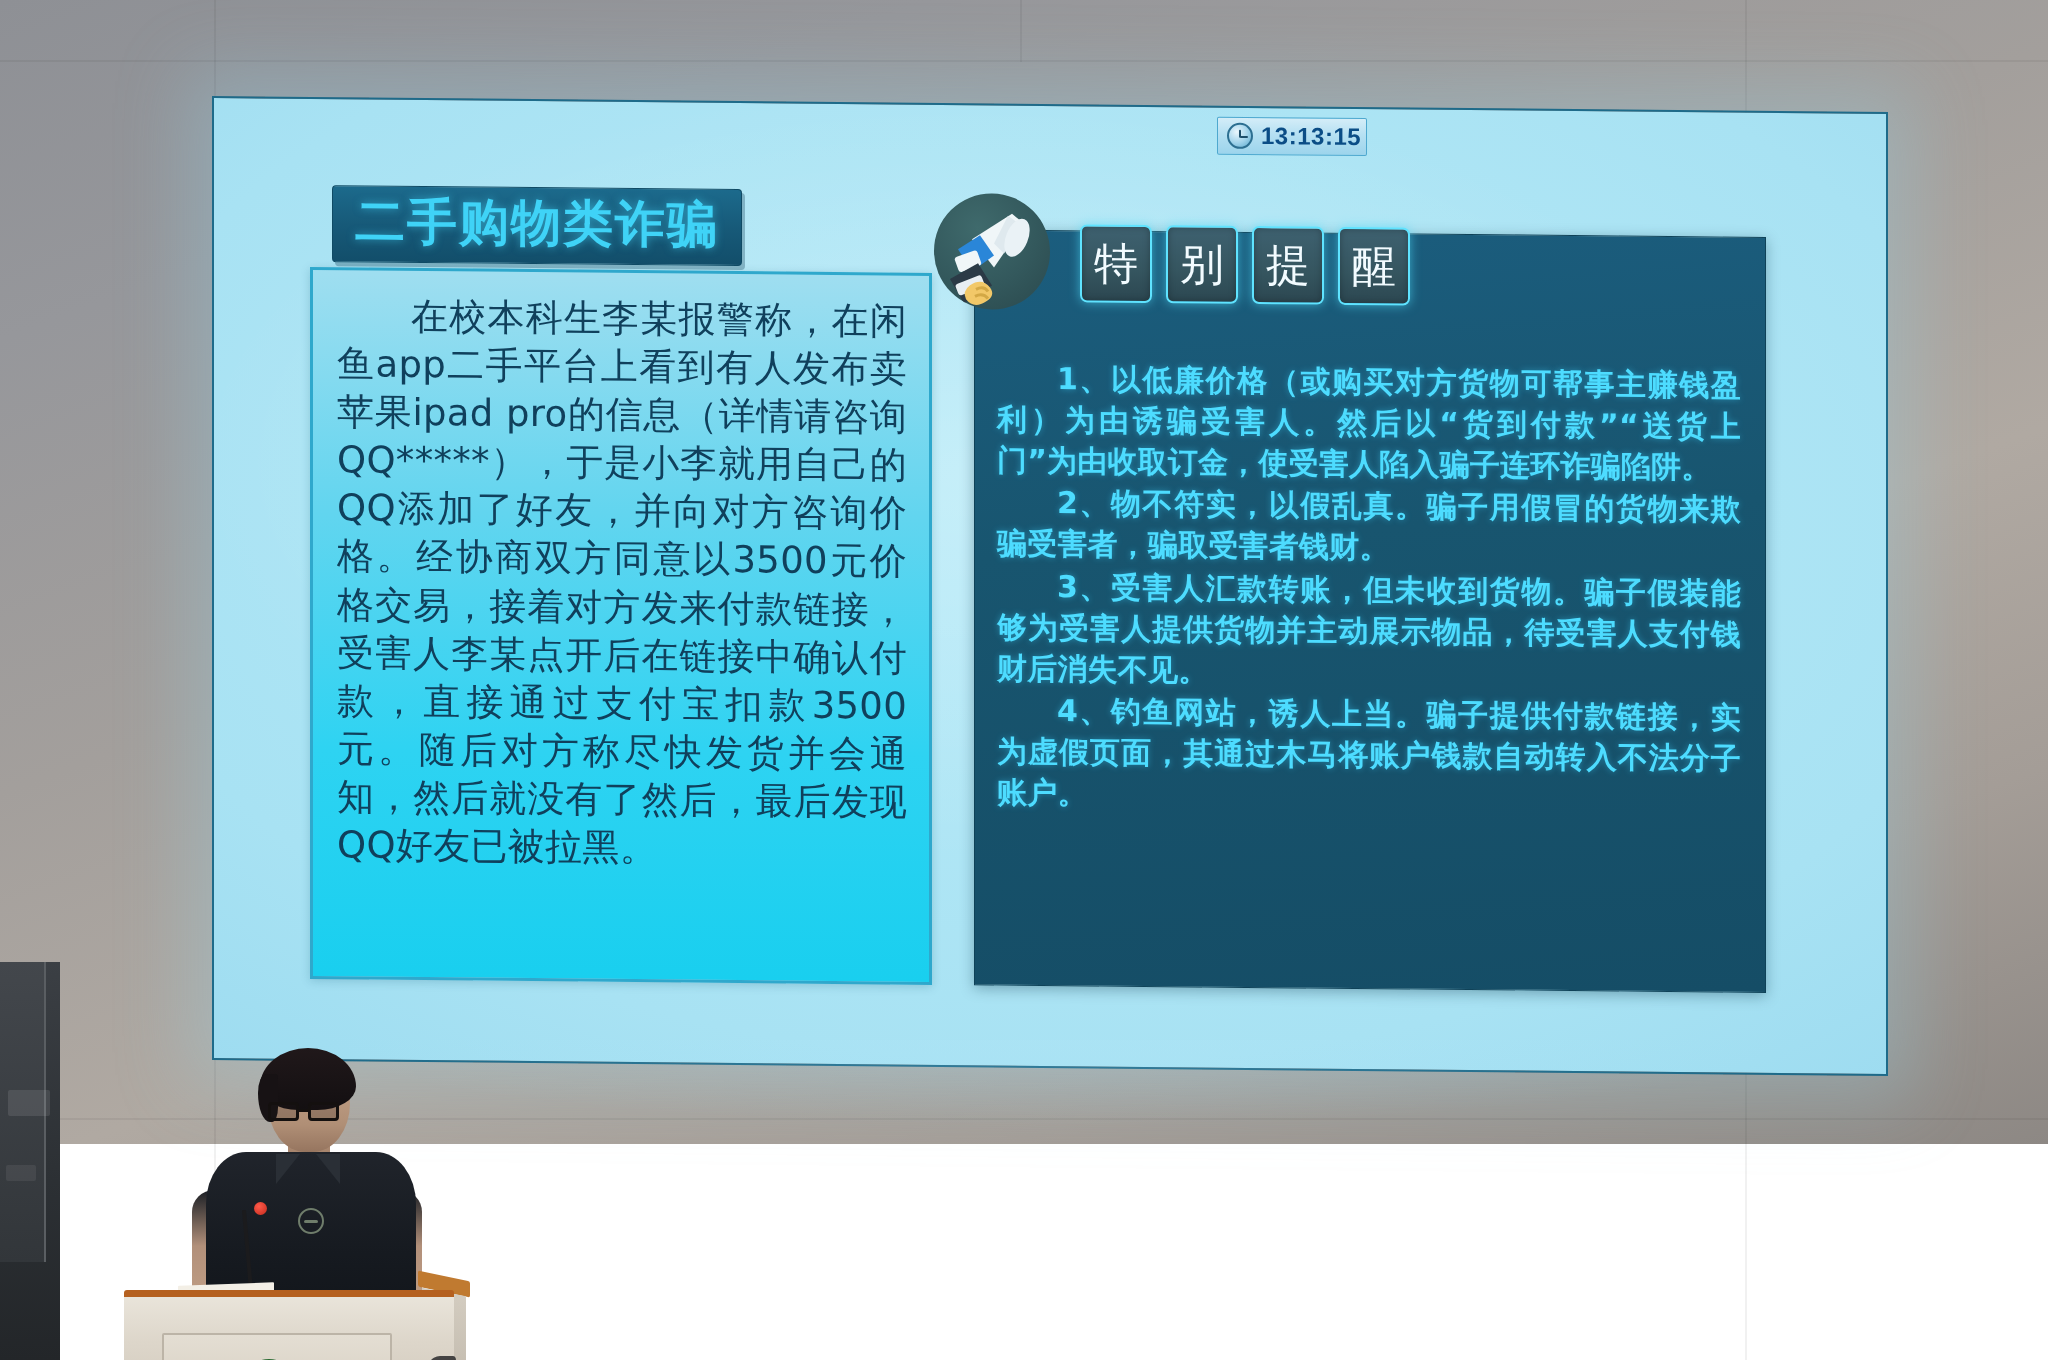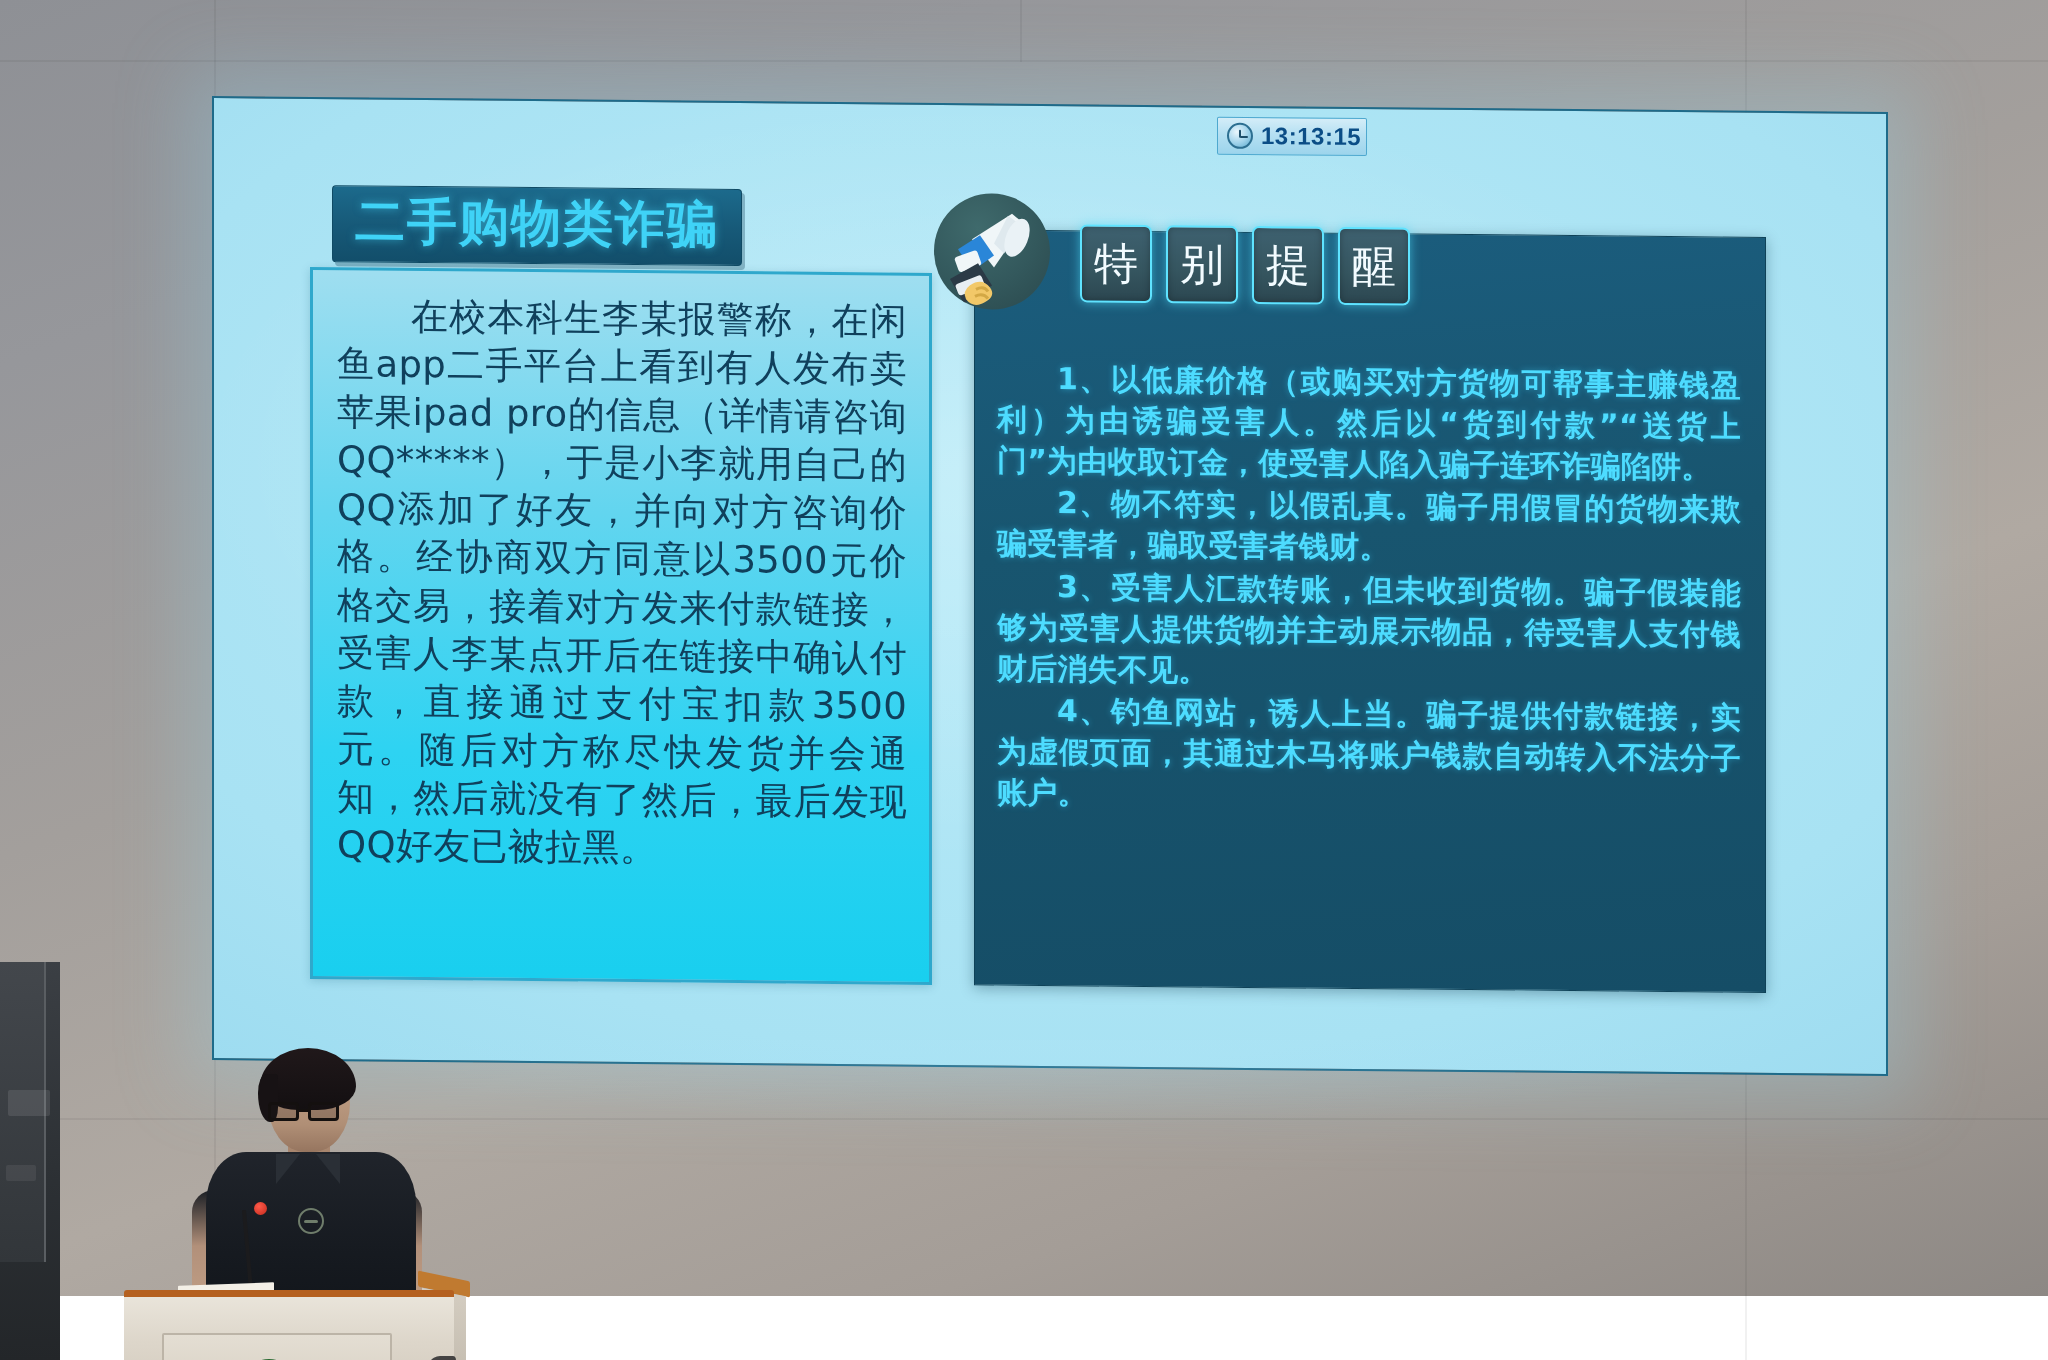--- a/index.html
+++ b/index.html
@@ -9,21 +9,21 @@
     width: 2048px;
     height: 1360px;
     overflow: hidden;
     font-family: "Liberation Sans", "DejaVu Sans", sans-serif;
   }
 
   
   .room {
     position: relative;
     width: 2048px;
-    height: 1296px;
+    height: 1144px;
     background:
       linear-gradient(160deg, #8e9095 0%, #96979b 18%, #a39f9c 42%, #b0a9a2 62%, #a49d97 80%, #8d8884 100%);
   }
   .wall-seam {
     position: absolute;
     background: rgba(0,0,0,0.055);
   }
   .wall-seam.v1 { left: 214px; top: 0; width: 2px; height: 1360px; }
   .wall-seam.v2 { left: 1020px; top: 0; width: 2px; height: 62px; }
   .wall-seam.v3 { left: 1745px; top: 0; width: 2px; height: 1360px; }

